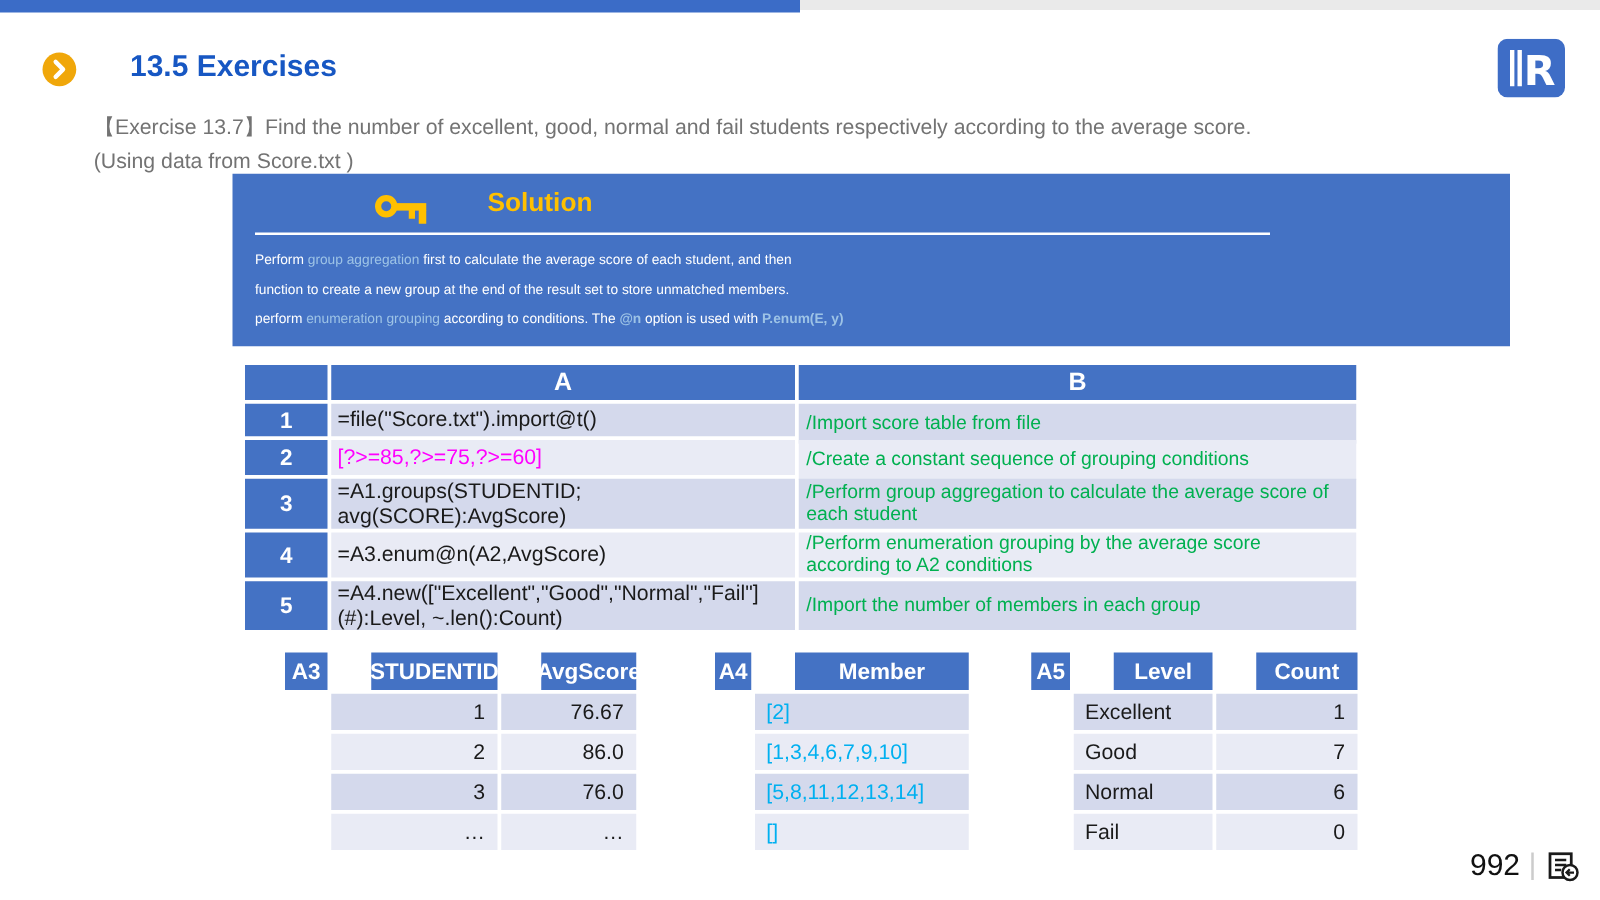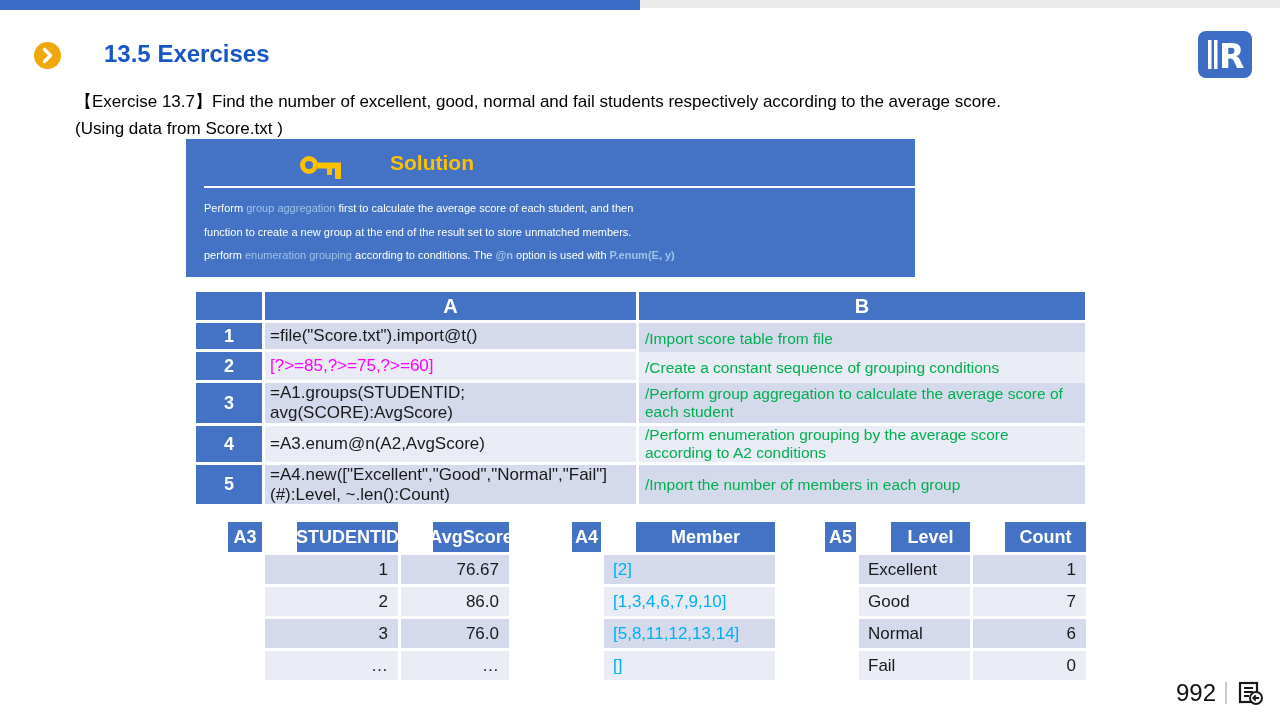--- a/index.html
+++ b/index.html
@@ -12,23 +12,23 @@
   body{position:relative;background:#fff;font-family:"Liberation Sans",sans-serif;overflow:hidden;}
 
   .topbar-blue{position:absolute;left:0;top:0;width:640px;height:10px;background:var(--bar-blue);}
   .topbar-gray{position:absolute;left:640px;top:0;width:640px;height:8px;background:var(--bar-gray);}
 
   .title-icon{position:absolute;left:34px;top:42px;width:27px;height:27px;border-radius:50%;
     background:#F0A70A;display:flex;align-items:center;justify-content:center;}
   .page-title{position:absolute;left:88px;top:40px;font-size:24px;font-weight:bold;color:var(--title-blue);margin-left:16px;}
   .logo{position:absolute;left:1198px;top:31px;}
 
-  .exercise{position:absolute;left:75px;top:88px;width:1160px;font-size:17px;color:#000000;line-height:27px;}
-
-  .solution-box{position:absolute;left:186px;top:139px;width:729px;height:138px;background:var(--accent-blue);}
+  .exercise{position:absolute;left:75px;top:88px;width:1160px;font-size:17px;color:#737373;line-height:27px;}
+
+  .solution-box{position:absolute;left:186px;top:139px;width:1022px;height:138px;background:var(--accent-blue);}
   .key-icon{position:absolute;left:114px;top:15px;}
   .sol-title{position:absolute;left:204px;top:12px;font-size:21px;font-weight:bold;color:var(--gold);}
   .sol-rule{position:absolute;left:18px;top:47px;width:812px;height:2px;background:#fff;}
   .sol-text{position:absolute;left:18px;top:58px;width:885px;font-size:11px;line-height:23.5px;color:#fff;}
   .seg-plain{color:#fff;}
   .seg-hl{color:var(--hl-blue);}
   .seg-hlb{color:var(--hl-blue);font-weight:bold;}
 
   .code-table{position:absolute;left:196px;top:292px;display:grid;
     grid-template-columns:66px 371px 446px;

